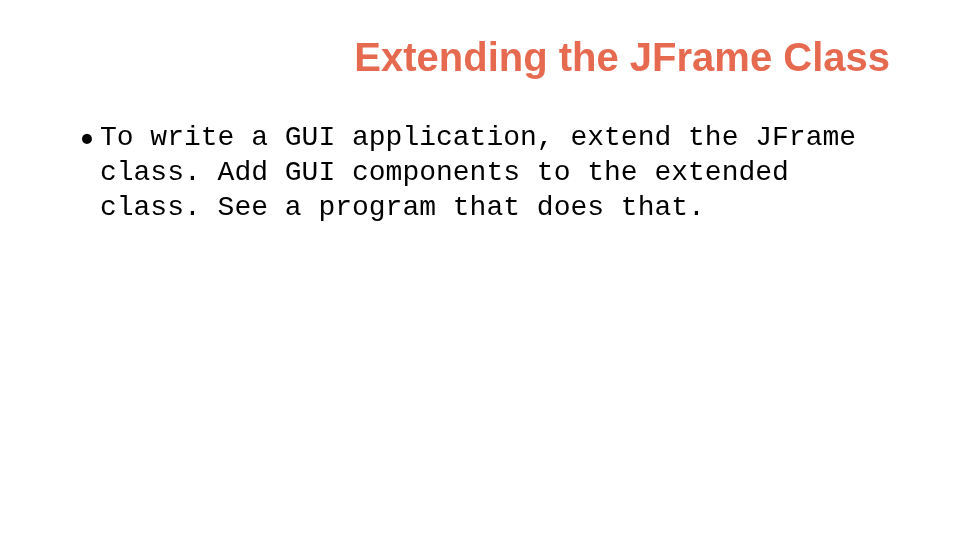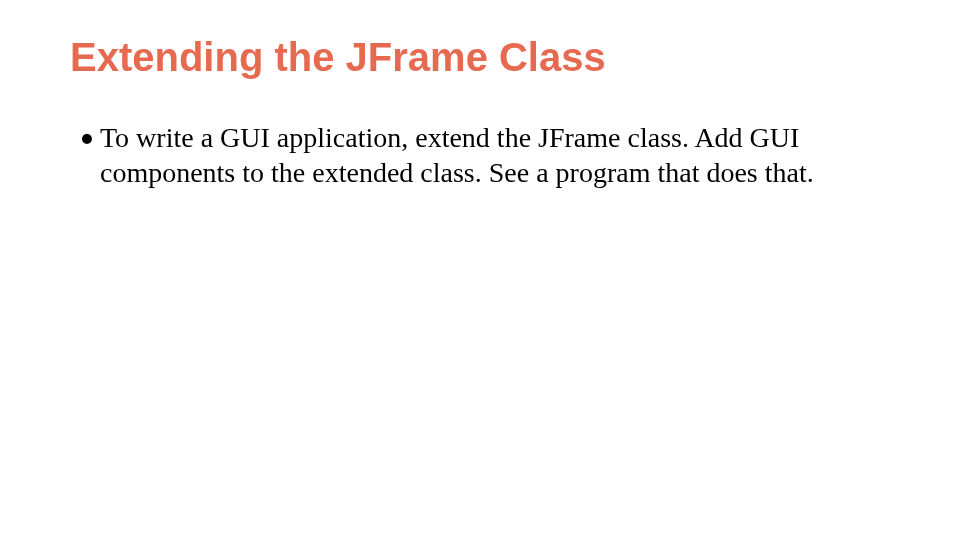--- a/index.html
+++ b/index.html
@@ -13,21 +13,21 @@
       background: #ffffff;
       font-family: Arial, Helvetica, sans-serif;
       overflow: hidden;
     }
     .slide {
       width: 100%;
       height: 100%;
       padding: 30px 70px 30px 70px;
     }
     .title {
-      text-align: left;
+      text-align: right;
       font-size: 40px;
       font-weight: bold;
       color: #e66a50;
       font-family: Arial, Helvetica, sans-serif;
       margin-bottom: 40px;
       margin-top: 5px;
     }
     .content {
       padding-left: 10px;
     }
@@ -38,21 +38,21 @@
     .bullet {
       font-size: 28px;
       color: #000000;
       font-family: Calibri, Arial, sans-serif;
       margin-right: 6px;
       line-height: 1.25;
     }
     .bullet-text {
       font-size: 28px;
       color: #000000;
-      font-family: Liberation Serif, serif;
+      font-family: Liberation Mono, monospace;
       line-height: 1.25;
     }
   </style>
 </head>
 <body>
 
 <div class="slide">
   <h1 class="title">Extending the JFrame Class</h1>
   <div class="content">
     <div class="bullet-item">

